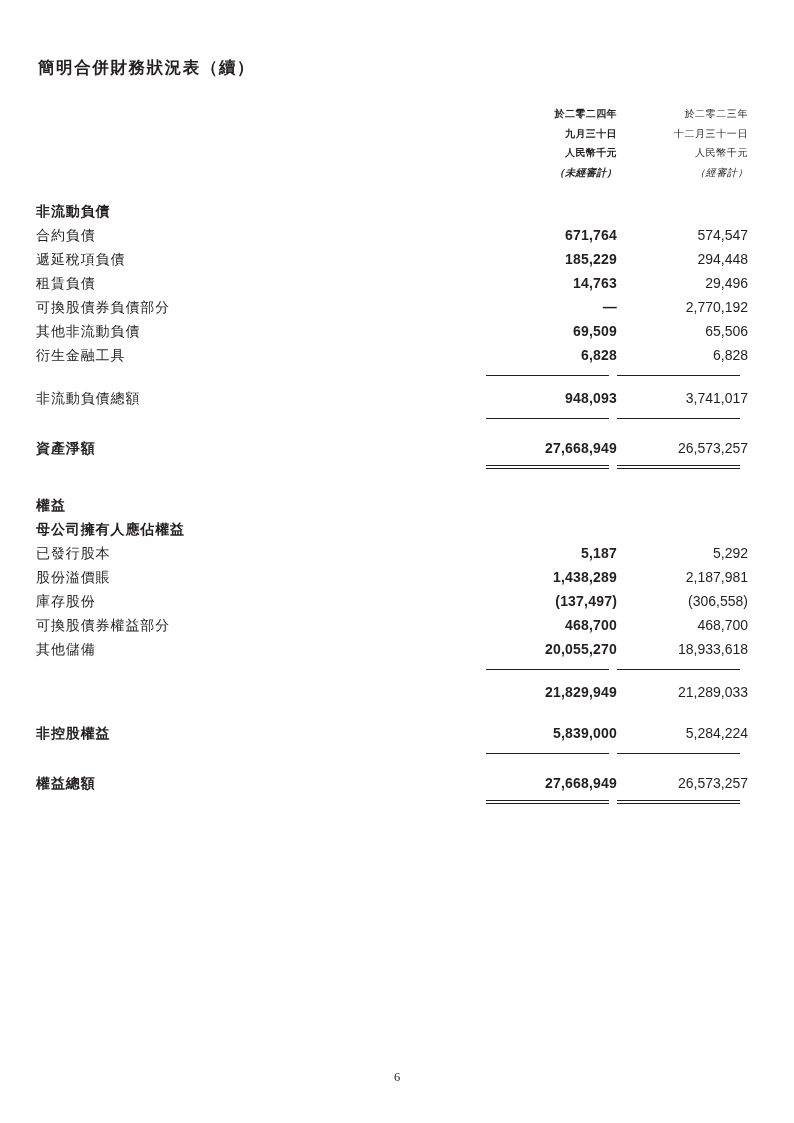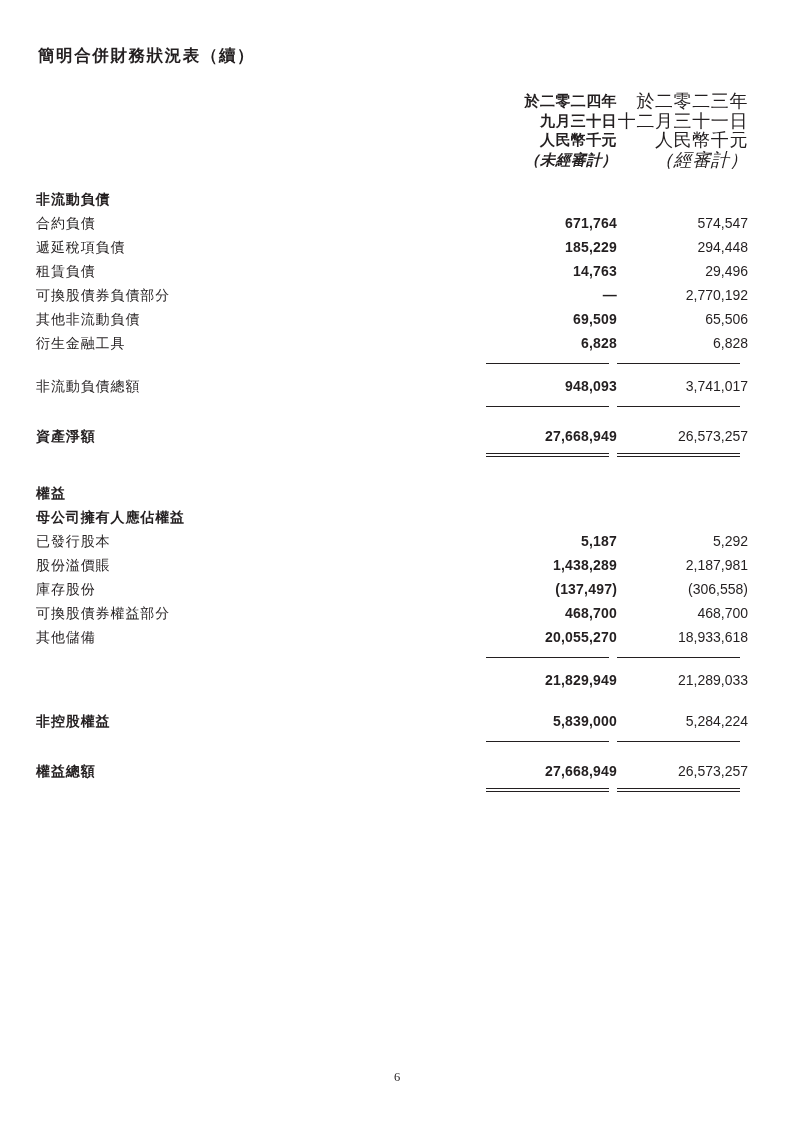--- a/index.html
+++ b/index.html
@@ -17,21 +17,21 @@
     overflow: hidden;
   }
 
   .page {
     position: absolute;
     left: 0;
     top: 0;
     width: 794px;
     height: 952px;
     box-sizing: border-box;
-    padding: 36px 44px 0 36px;
+    padding: 48px 44px 0 36px;
   }
 
   
   .doc-title {
     font-family: "DejaVu Sans", "Liberation Sans", sans-serif;
     font-weight: bold;
     font-size: 16.5px;
     letter-spacing: 1.6px;
     color: #231f20;
     margin: 9px 0 0 2px;
@@ -62,27 +62,27 @@
     padding-bottom: 2px;
     white-space: nowrap;
   }
   .hdr-cell .hline {
     display: block;
     letter-spacing: 0.6px;
   }
   .hdr-cell.cur {
     font-family: "DejaVu Sans", "Liberation Sans", sans-serif;
     font-weight: bold;
-    font-size: 15px;
+    font-size: 10px;
   }
   .hdr-cell.cur .hline { letter-spacing: 0.4px; }
   .hdr-cell.prev {
     font-family: "Liberation Serif", "DejaVu Serif", serif;
     font-weight: normal;
-    font-size: 18px;
+    font-size: 10px;
   }
   .hdr-cell .ital {
     font-style: italic;
     text-align: right;
   }
 
   
   td.label {
     font-family: "DejaVu Sans", "Liberation Sans", sans-serif;
     font-size: 14px;

